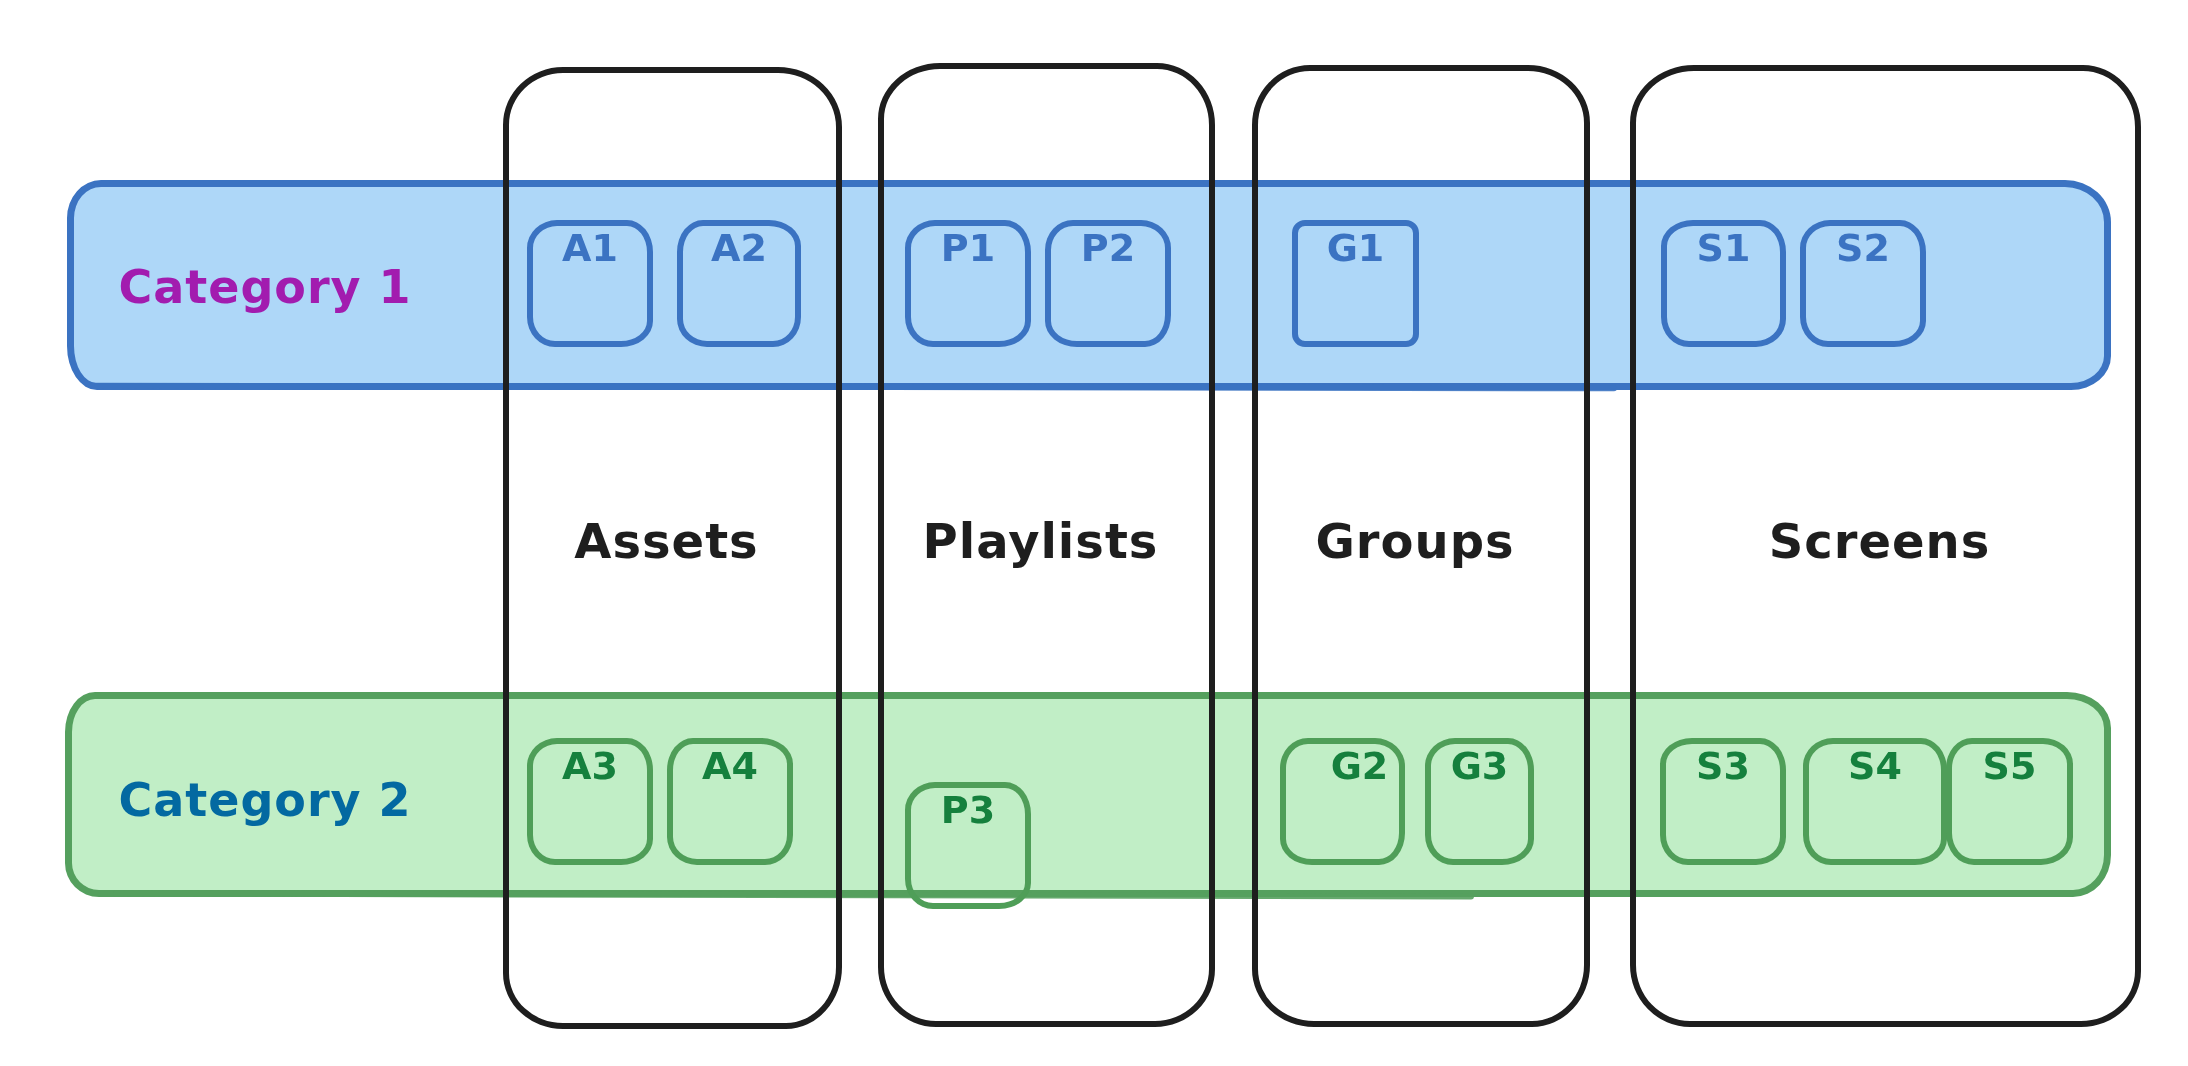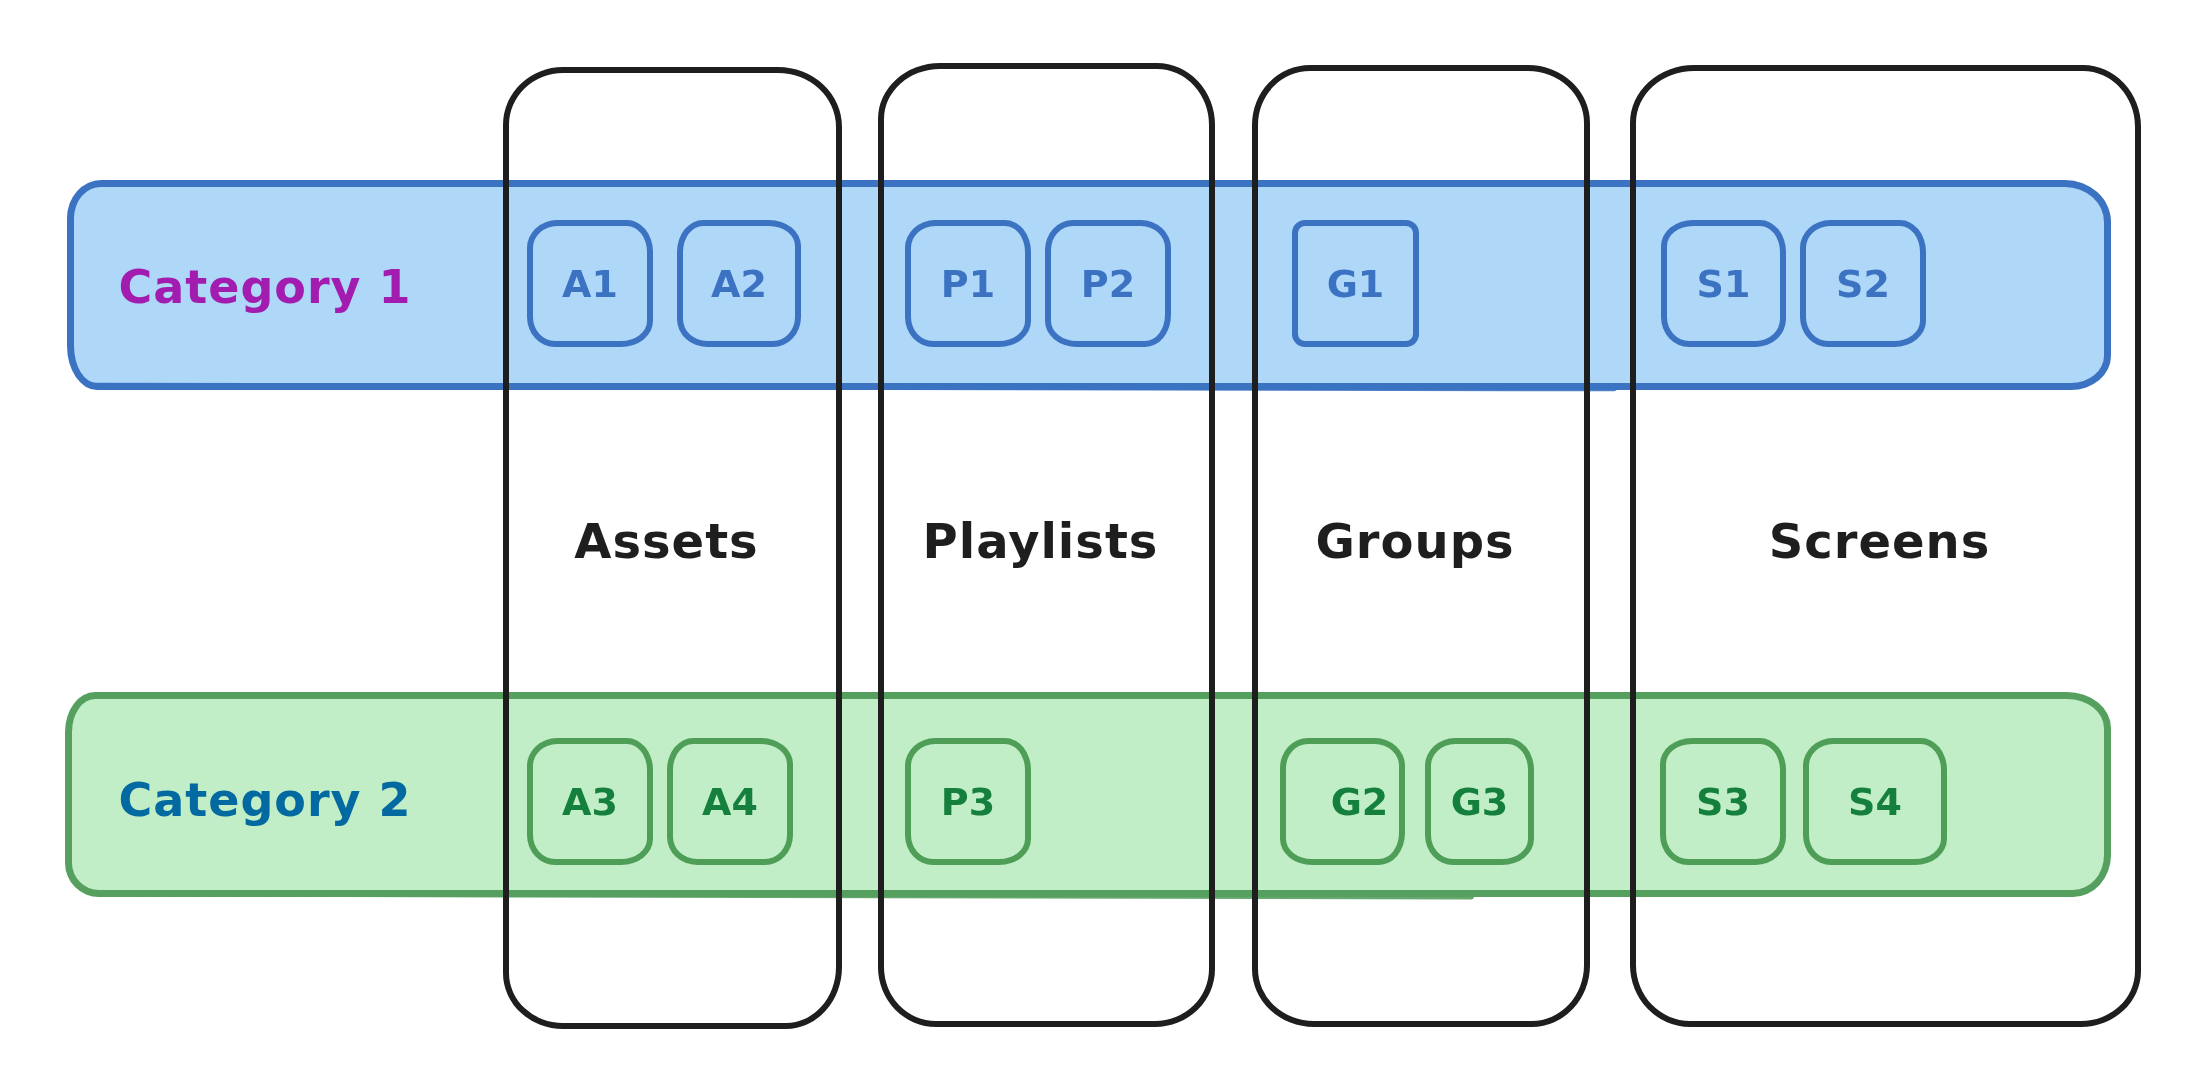--- a/index.html
+++ b/index.html
@@ -70,39 +70,39 @@
     font-size:46px;font-weight:600;letter-spacing:1px;
     z-index:2;pointer-events:none;
   }
   .cat-label-1{left:85px;top:255px;color:#a21caf;}
   .cat-label-2{left:85px;top:768px;color:#0369a1;}
   
   .item-box{
     position:absolute;
     height:127px;
     box-sizing:border-box;
-    display:flex;align-items:center;justify-content:center;
+    display:flex;align-items:flex-start;justify-content:center;
     font-size:38px;font-weight:600;
     z-index:2;
     border-radius:30px 26px 32px 28px / 28px 32px 26px 30px;
   }
   .item-blue{border:6px solid #3b73c2;color:#3b73c2;top:220px;}
   .item-green{border:6px solid #4f9e58;color:#15803d;top:738px;}
   
   .box-a1{left:527px;width:126px;}
   .box-a2{left:677px;width:124px;border-radius:26px 32px 28px 30px / 32px 26px 30px 28px;}
   .box-p1{left:905px;width:126px;}
   .box-p2{left:1045px;width:126px;border-radius:28px 30px 26px 32px / 30px 28px 32px 26px;}
   .box-g1{left:1292px;width:127px;border-radius:13px;}
   .box-s1{left:1661px;width:125px;border-radius:32px 26px 30px 28px / 26px 32px 28px 30px;}
   .box-s2{left:1800px;width:126px;}
   
   .box-a3{left:527px;width:126px;}
   .box-a4{left:667px;width:126px;border-radius:26px 32px 28px 30px / 32px 26px 30px 28px;}
-  .box-p3{left:905px;width:126px;}
+  .box-p3{left:905px;width:126px;margin-top:44px;}
   .box-g2{left:1280px;width:125px;border-radius:28px 30px 26px 32px / 30px 28px 32px 26px;padding-left:34px;}
   .box-g3{left:1425px;width:109px;}
   .box-s3{left:1660px;width:126px;border-radius:32px 26px 30px 28px / 26px 32px 28px 30px;}
   .box-s4{left:1803px;width:144px;}
   .box-s5{left:1946px;width:127px;border-radius:26px 30px 32px 28px / 30px 26px 28px 32px;}
 </style>
 </head>
 <body>
 
 <div class="canvas">
@@ -149,20 +149,23 @@
     </div>
   <div class="item-box item-green box-g3">
       <span>G3</span>
     </div>
   <div class="item-box item-green box-s3">
       <span>S3</span>
     </div>
   <div class="item-box item-green box-s4">
       <span>S4</span>
     </div>
+  <div class="item-box item-green box-s5">
+      <span>S5</span>
+    </div>
 
   <div class="col col-assets"></div>
   <div class="col col-playlists"></div>
   <div class="col col-groups"></div>
   <div class="col col-screens"></div>
 
   <div class="col-label col-label-assets">Assets</div>
   <div class="col-label col-label-groups">Groups</div>
   <div class="col-label col-label-playlists">Playlists</div>
   <div class="col-label col-label-screens">Screens</div>

